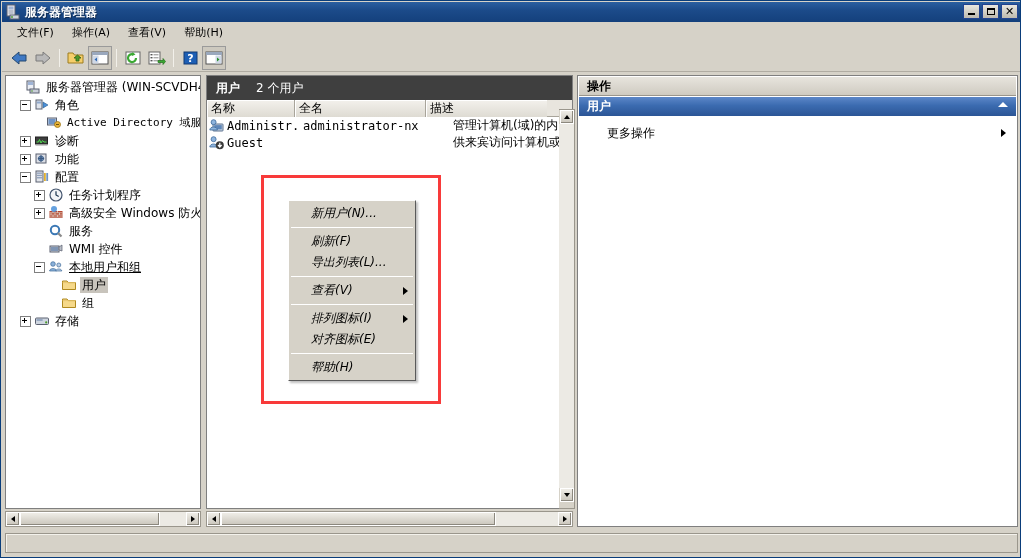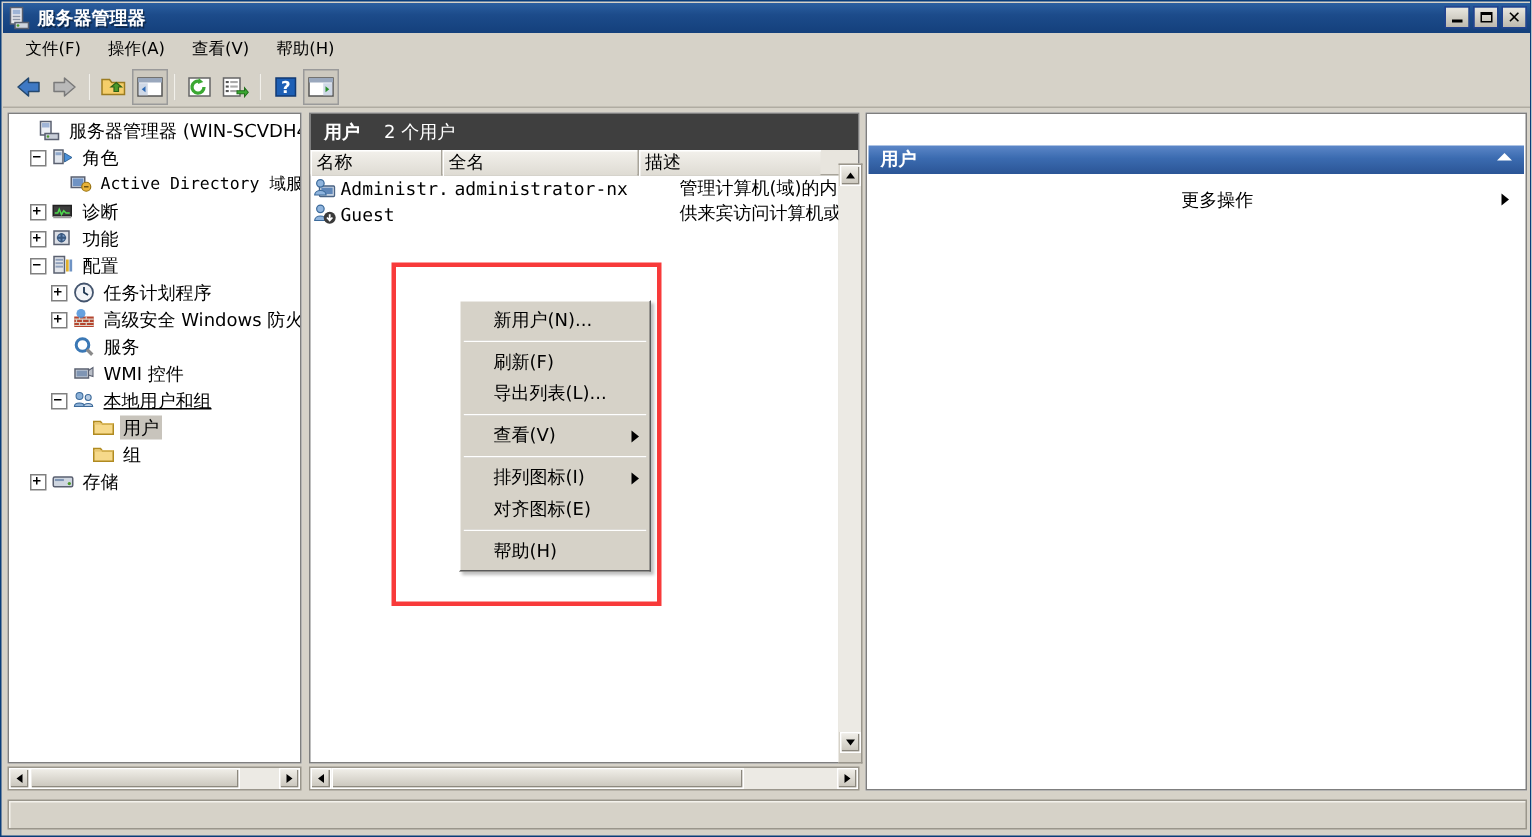--- a/index.html
+++ b/index.html
@@ -198,21 +198,21 @@
     position: absolute; right: 8px; top: 5px;
     width: 0; height: 0;
     border-left: 5px solid transparent;
     border-right: 5px solid transparent;
     border-bottom: 5px solid #ffffff;
   }
   .rp-item {
     position: absolute; left: 1px; top: 48px; right: 1px; height: 18px;
     display: flex; align-items: center;
     padding-left: 28px;
-    font-size: 12px; color: #000; justify-content: center;
+    font-size: 12px; color: #000;
   }
   .rp-arrow {
     position: absolute; right: 10px; top: 5px;
     width: 0; height: 0;
     border-top: 4px solid transparent;
     border-bottom: 4px solid transparent;
     border-left: 5px solid #000;
   }
 
   
@@ -676,35 +676,36 @@
         <span class="arr-l"></span>
       </div>
     <div class="sb-thumb" style="width:275px;"></div>
     <div class="sb-track"></div>
     <div class="sb-btn">
         <span class="arr-r"></span>
       </div>
   </div>
 
   <div class="pane" id="right-pane">
+    <div class="rp-header">操作</div>
     <div class="rp-section">
       <span>用户</span>
       <span class="rp-collapse"></span>
     </div>
     <div class="rp-item">
       <span>更多操作</span>
       <span class="rp-arrow"></span>
     </div>
   </div>
 
   <div class="statusbar"></div>
 
   <div class="redbox" style="left:260px; top:174px; width:180px; height:229px;"></div>
 
-  <div class="ctxmenu" style="left:305px; top:199px; width:128px;">
+  <div class="ctxmenu" style="left:287px; top:199px; width:128px;font-style:italic;">
 
     <div class="ctx-item">
       <span>新用户(N)...</span>
     </div>
     <div class="ctx-sep"></div>
 
     <div class="ctx-item">
       <span>刷新(F)</span>
     </div>
     <div class="ctx-item">

